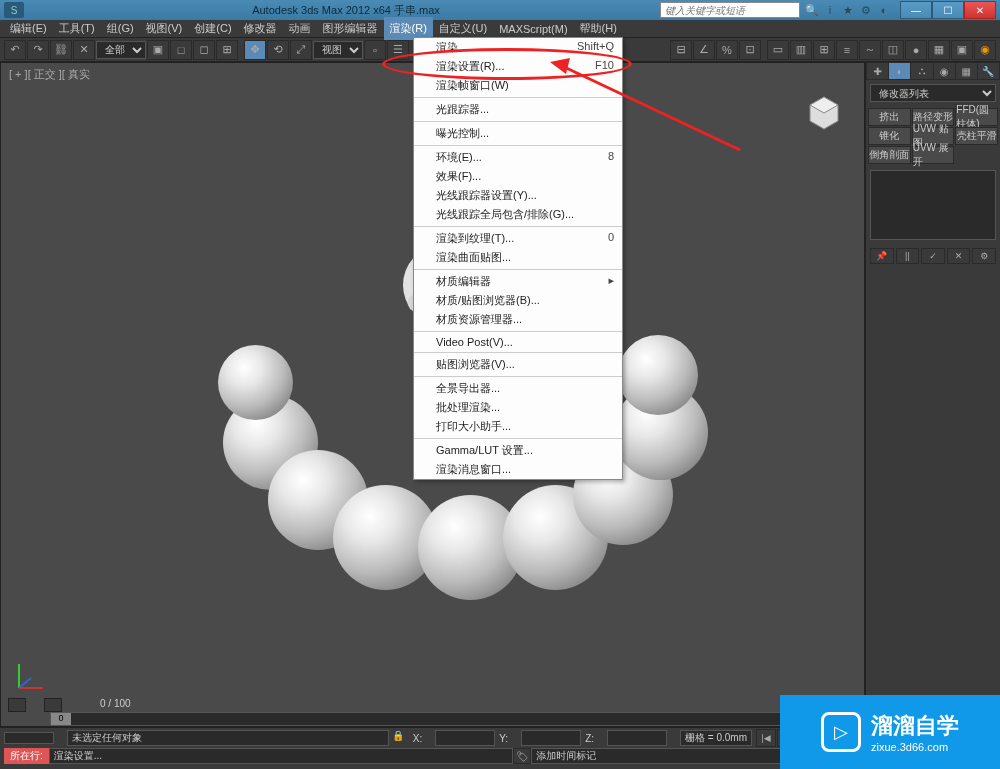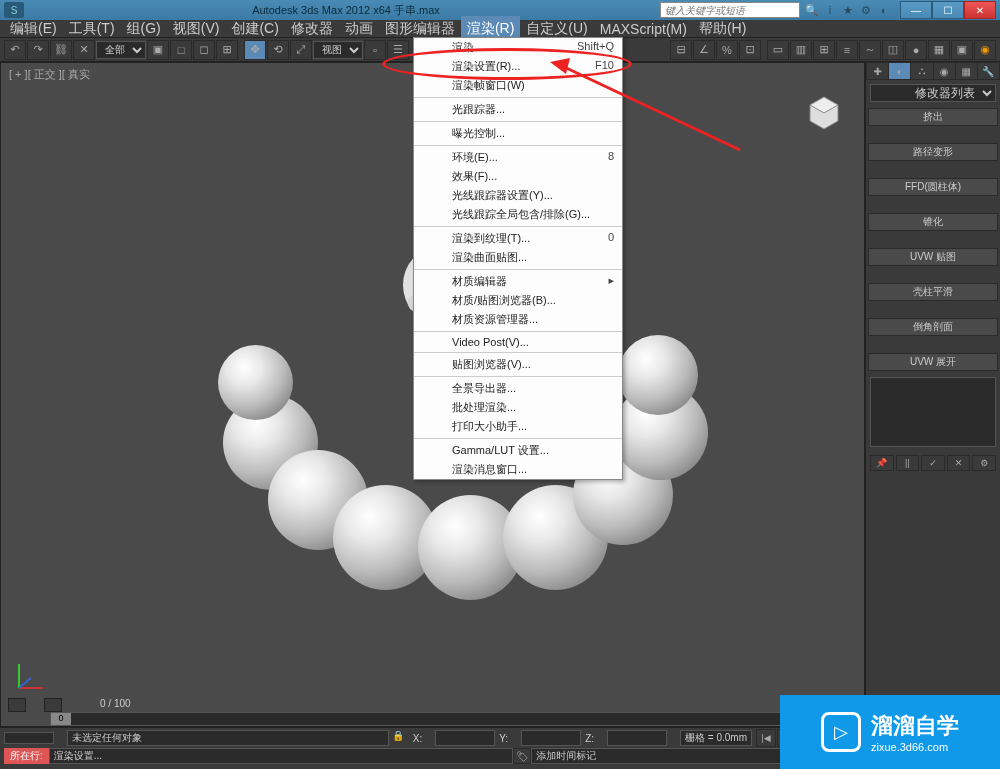--- a/index.html
+++ b/index.html
@@ -11,21 +11,21 @@
 .titlebar .title { flex: 1; text-align: center; color: #0a2a3a; font-size: 11px; }
 .titlebar .search { width: 140px; height: 16px; background: #fff; border: 1px solid #888; font-size: 10px; padding: 0 4px; margin-right: 4px; font-style: italic; color: #888; }
 .titlebar .icons { display: flex; gap: 2px; }
 .titlebar .ticon { width: 16px; height: 16px; display: flex; align-items: center; justify-content: center; color: #2a4a5a; font-size: 11px; }
 .titlebar .winbtns { display: flex; margin-left: 8px; }
 .titlebar .winbtn { width: 32px; height: 18px; background: linear-gradient(#5a9bc5, #4a8bb5); border: 1px solid #2a5a7a; display: flex; align-items: center; justify-content: center; color: #fff; font-size: 10px; }
 .titlebar .winbtn.close { background: linear-gradient(#e55, #c33); border-color: #a22; }
 
 
 .menubar { height: 18px; background: #3a3a3a; display: flex; align-items: center; padding: 0 4px; border-bottom: 1px solid #222; }
-.menubar .menuitem { padding: 4px 6px; color: #ccc; font-size: 14px; cursor: pointer; }
+.menubar .menuitem { padding: 4px 6px; color: #ccc; font-size: 11px; cursor: pointer; }
 .menubar .menuitem.active { background: #5a8ab5; color: #fff; }
 
 
 .toolbar { height: 24px; background: #3a3a3a; display: flex; align-items: center; padding: 0 4px; border-bottom: 1px solid #222; gap: 1px; }
 .toolbar .tbtn { width: 22px; height: 20px; background: #3a3a3a; border: 1px solid #2a2a2a; display: flex; align-items: center; justify-content: center; color: #aaa; font-size: 11px; }
 .toolbar .tbtn.active { background: #5a8ab5; }
 .toolbar .tsep { width: 4px; }
 .toolbar .tselect { height: 18px; background: #2a2a2a; border: 1px solid #555; color: #ccc; font-size: 10px; padding: 0 4px; }
 
 
@@ -35,36 +35,36 @@
 .viewport-cube { position: absolute; top: 30px; right: 20px; width: 40px; height: 40px; }
 
 
 .scene { position: absolute; left: 50%; top: 50%; transform: translate(-50%, -40%); }
 .bead { position: absolute; border-radius: 50%; background: radial-gradient(circle at 35% 30%, #fff 0%, #e8e8e8 25%, #bbb 55%, #888 80%, #555 100%); }
 .dragon { position: absolute; left: -60px; top: -180px; width: 180px; height: 180px; }
 .axis { position: absolute; bottom: 30px; left: 10px; width: 40px; height: 40px; }
 
 
 .dropdown { position: absolute; top: 37px; left: 413px; width: 210px; background: #fdfdfd; border: 1px solid #888; box-shadow: 2px 2px 4px rgba(0,0,0,0.3); z-index: 100; }
-.dropdown .ditem { padding: 2px 8px 2px 38px; font-size: 11px; color: #222; display: flex; justify-content: space-between; cursor: pointer; position: relative; }
+.dropdown .ditem { padding: 2px 8px 2px 22px; font-size: 11px; color: #222; display: flex; justify-content: space-between; cursor: pointer; position: relative; }
 .dropdown .ditem .shortcut { color: #444; }
 .dropdown .ditem .arrow { color: #444; }
 .dropdown .dsep { height: 1px; background: #ccc; margin: 2px 0; }
 
 
 .annotation-ellipse { position: absolute; top: 48px; left: 382px; width: 250px; height: 32px; border: 3px solid #e22; border-radius: 50%; z-index: 200; pointer-events: none; }
 .annotation-arrow { position: absolute; top: 50px; left: 540px; z-index: 200; pointer-events: none; }
 
 
 .rpanel { width: 135px; background: #3a3a3a; border-left: 1px solid #222; display: flex; flex-direction: column; }
 .rpanel .tabrow { height: 18px; background: #2a2a2a; display: flex; gap: 1px; padding: 1px; }
 .rpanel .rtab { flex: 1; height: 16px; background: #3a3a3a; display: flex; align-items: center; justify-content: center; color: #aaa; font-size: 10px; }
 .rpanel .rtab.active { background: #5a8ab5; }
-.rpanel .rselect { margin: 4px; height: 18px; background: #2a2a2a; border: 1px solid #555; color: #ccc; font-size: 12px; padding: 0 4px; text-align: right; }
-.rpanel .btngrid { display: grid; grid-template-columns: 1fr; gap: 17px; padding: 2px; }
+.rpanel .rselect { margin: 4px; height: 18px; background: #2a2a2a; border: 1px solid #555; color: #ccc; font-size: 10px; padding: 0 4px; }
+.rpanel .btngrid { display: grid; grid-template-columns: 1fr 1fr 1fr; gap: 1px; padding: 2px; }
 .rpanel .rbtn { height: 18px; background: #4a4a4a; border: 1px solid #2a2a2a; color: #ccc; font-size: 10px; display: flex; align-items: center; justify-content: center; }
 .rpanel .preview { margin: 4px; height: 70px; background: #2a2a2a; border: 1px solid #555; }
 .rpanel .playbar { margin: 4px; display: flex; gap: 2px; }
 .rpanel .pbtn { flex: 1; height: 16px; background: #3a3a3a; border: 1px solid #2a2a2a; color: #aaa; font-size: 9px; display: flex; align-items: center; justify-content: center; }
 
 
 .statusbar { position: absolute; bottom: 0; left: 0; right: 0; height: 42px; background: #3a3a3a; border-top: 1px solid #222; }
 .statusrow1 { height: 20px; display: flex; align-items: center; padding: 0 4px; gap: 4px; font-size: 10px; color: #ccc; }
 .statusrow1 .slider { width: 50px; height: 12px; background: #2a2a2a; border: 1px solid #555; }
 .statusrow1 .sbox { padding: 0 4px; height: 16px; background: #2a2a2a; border: 1px solid #555; display: flex; align-items: center; margin-left: 9px; }

